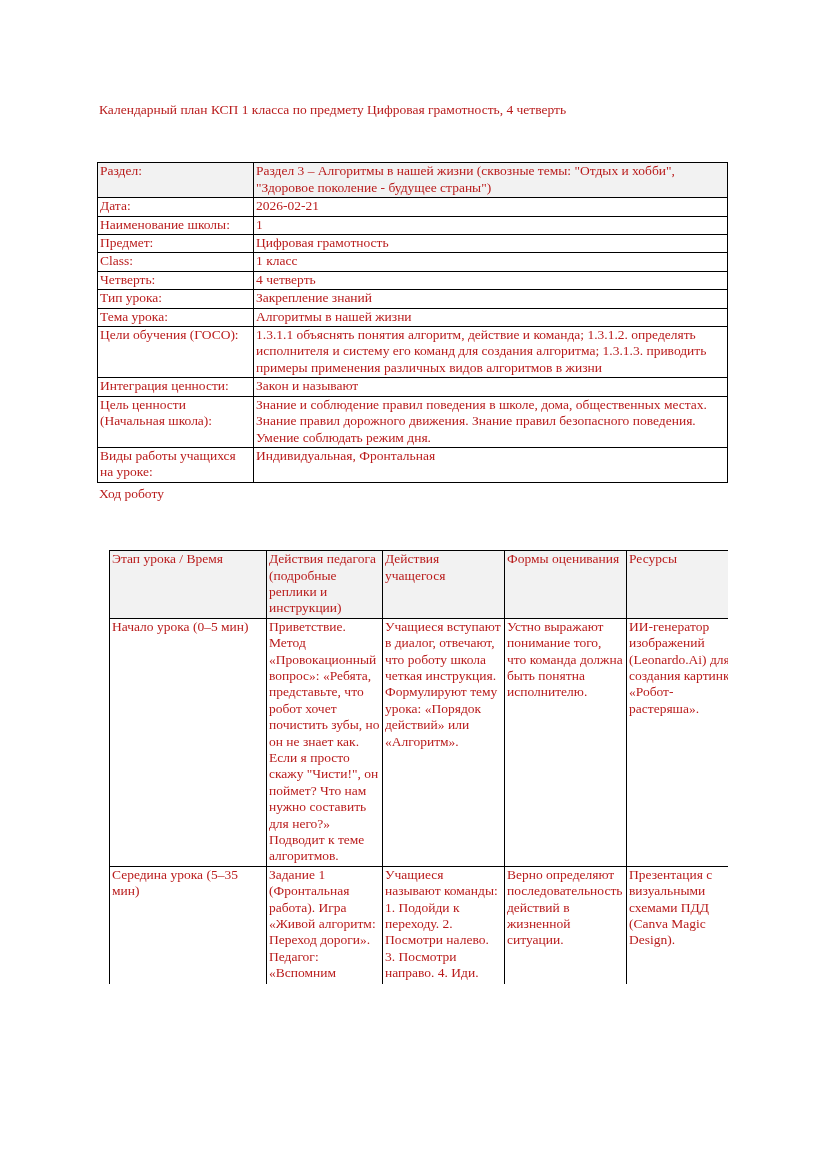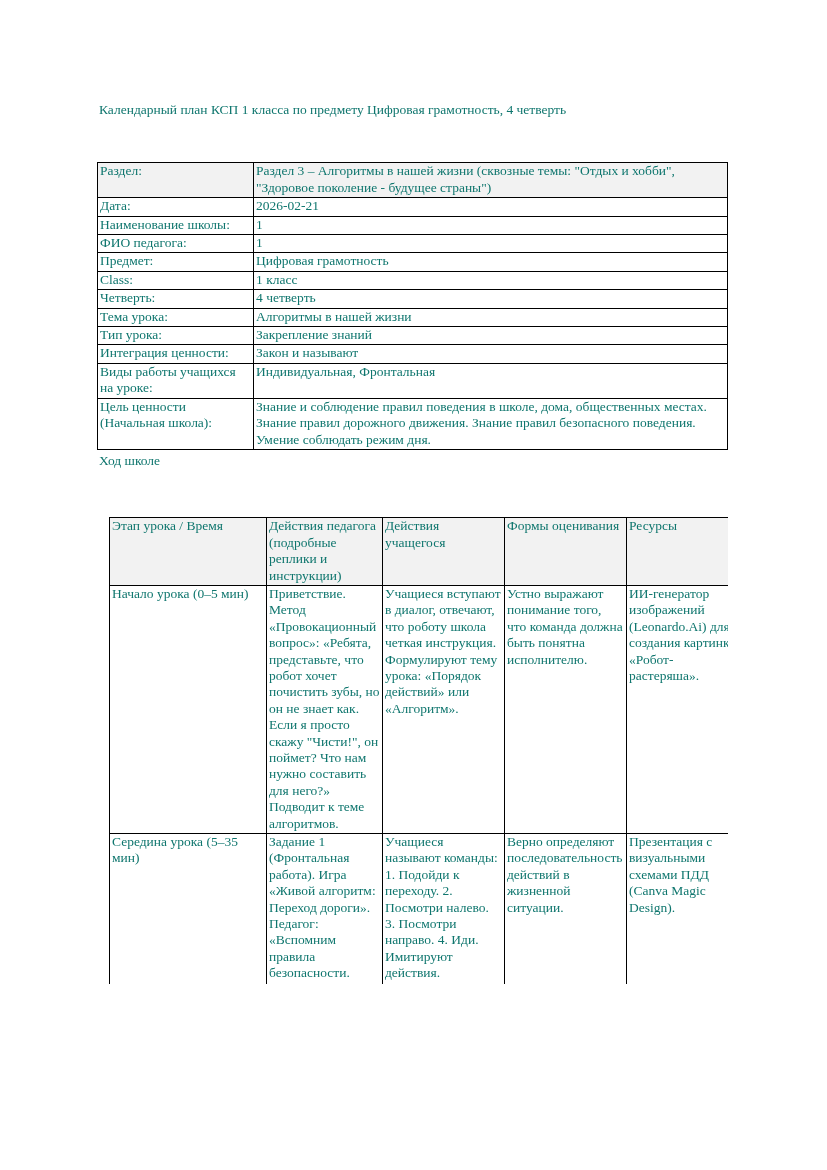--- a/index.html
+++ b/index.html
@@ -7,21 +7,21 @@
     padding: 0;
     background: #ffffff;
   }
   .page {
     position: relative;
     width: 827px;
     height: 984px;
     background: #ffffff;
     overflow: hidden;
     font-family: "Liberation Serif", "DejaVu Serif", serif;
-    color: #0f766e;
+    color: #b91c1c;
     font-size: 13.5px;
     line-height: 16.4px;
   }
   .content {
     position: absolute;
     left: 97px;
     top: 102px;
     width: 631px;
   }
   .doc-title {
@@ -84,59 +84,59 @@
         </tr>
         <tr>
           <td>Дата:</td>
           <td>2026-02-21</td>
         </tr>
         <tr>
           <td>Наименование школы:</td>
           <td>1</td>
         </tr>
         <tr>
-          <td>ФИО педагога:</td>
-          <td>1</td>
-        </tr>
-        <tr>
           <td>Предмет:</td>
           <td>Цифровая грамотность</td>
         </tr>
         <tr>
           <td>Class:</td>
           <td>1 класс</td>
         </tr>
         <tr>
           <td>Четверть:</td>
           <td>4 четверть</td>
         </tr>
         <tr>
+          <td>Тип урока:</td>
+          <td>Закрепление знаний</td>
+        </tr>
+        <tr>
           <td>Тема урока:</td>
           <td>Алгоритмы в нашей жизни</td>
         </tr>
         <tr>
-          <td>Тип урока:</td>
-          <td>Закрепление знаний</td>
+          <td>Цели обучения (ГОСО):</td>
+          <td>1.3.1.1 объяснять понятия алгоритм, действие и команда; 1.3.1.2. определять исполнителя и систему его команд для создания алгоритма; 1.3.1.3. приводить примеры применения различных видов алгоритмов в жизни</td>
         </tr>
         <tr>
           <td>Интеграция ценности:</td>
           <td>Закон и называют</td>
         </tr>
         <tr>
+          <td>Цель ценности (Начальная школа):</td>
+          <td>Знание и соблюдение правил поведения в школе, дома, общественных местах. Знание правил дорожного движения. Знание правил безопасного поведения. Умение соблюдать режим дня.</td>
+        </tr>
+        <tr>
           <td>Виды работы учащихся на уроке:</td>
           <td>Индивидуальная, Фронтальная</td>
-        </tr>
-        <tr>
-          <td>Цель ценности (Начальная школа):</td>
-          <td>Знание и соблюдение правил поведения в школе, дома, общественных местах. Знание правил дорожного движения. Знание правил безопасного поведения. Умение соблюдать режим дня.</td>
         </tr>
       </tbody>
     </table>
 
-    <div class="section-heading">Ход школе</div>
+    <div class="section-heading">Ход роботу</div>
 
     <div class="lesson-clip">
       <table class="lesson">
         <colgroup>
           <col class="c1">
             <col class="c2">
             <col class="c3">
             <col class="c4">
             <col class="c5">
         </colgroup>

